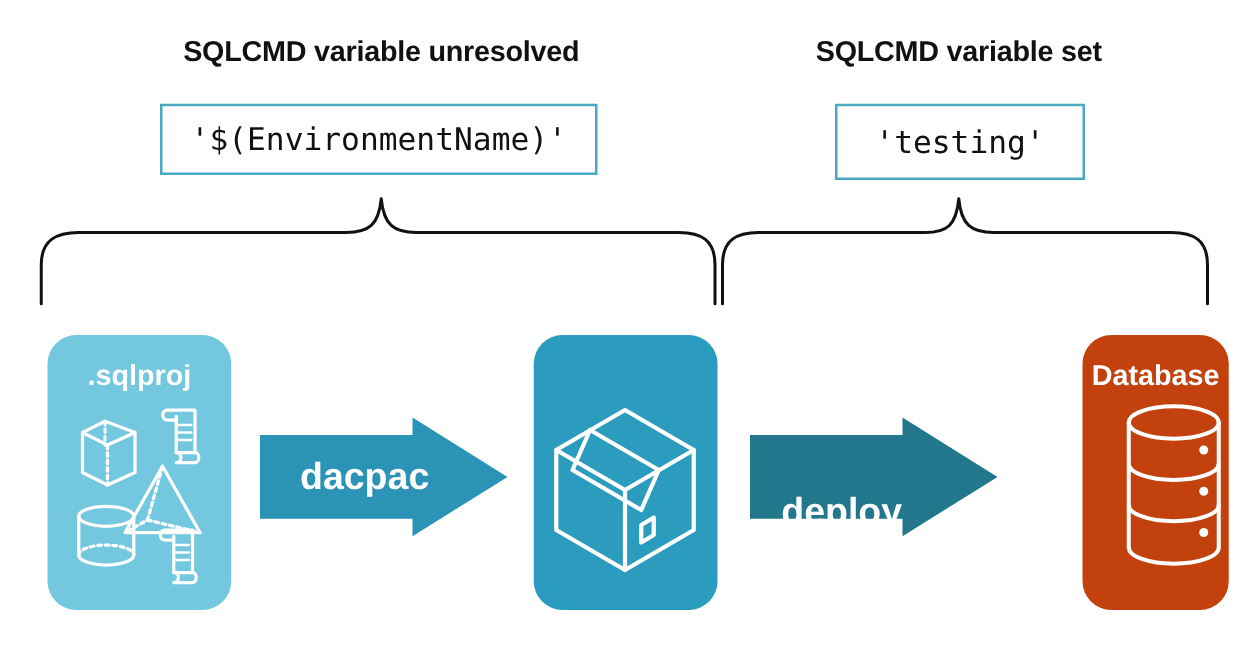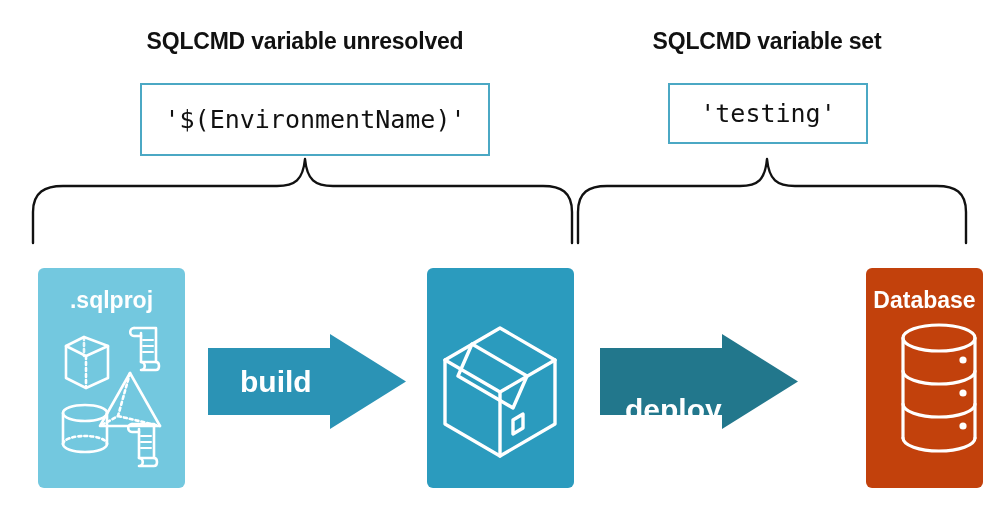--- a/index.html
+++ b/index.html
@@ -51,21 +51,21 @@
 
   
   .brace-svg {
     position: absolute;
     overflow: visible;
   }
 
   
   .stage {
     position: absolute;
-    border-radius: 6px;
+    border-radius: 23px;
   }
   .stage-label {
     position: absolute;
     left: 0;
     right: 0;
     text-align: center;
     font-family: "Liberation Sans", sans-serif;
     font-weight: bold;
     font-size: 23px;
     color: #ffffff;
@@ -94,21 +94,21 @@
 </style>
 </head>
 <body>
 
 <div id="canvas">
 
   <div class="section-title" style="left:305px; top:28px;">SQLCMD variable unresolved</div>
 
   <div class="section-title" style="left:767px; top:28px;">SQLCMD variable set</div>
 
-  <div class="code-box" style="left:140px; top:83px; width:350px; height:73px;">
+  <div class="code-box" style="left:128px; top:83px; width:350px; height:57px;">
     <span>'$(EnvironmentName)'</span>
   </div>
 
   <div class="code-box" style="left:668px; top:83px; width:200px; height:61px;">
     <span>'testing'</span>
   </div>
 
   <svg class="brace-svg" style="left:0px; top:0px;" width="1000" height="522" viewBox="0 0 1000 522">
 
     <path d="M 33 243
@@ -172,21 +172,21 @@
           <path d="M 103 120 L 113 120 M 103 126 L 113 126 M 103 132 L 113 132" stroke-width="2"></path>
         </g>
       </g>
     </svg>
   </div>
 
   <div class="arrow" style="left:208px; top:334px;">
     <svg width="198" height="95" viewBox="0 0 198 95">
       <path d="M 0 14 L 122 14 L 122 0 L 198 47.5 L 122 95 L 122 81 L 0 81 Z" fill="#2B93B5"></path>
     </svg>
-    <div class="arrow-label" style="left:32px; top:28px; height:40px;">build</div>
+    <div class="arrow-label" style="left:32px; top:28px; height:40px;">dacpac</div>
   </div>
 
   <div class="stage" style="left:427px; top:268px; width:147px; height:220px; background:#2B9BBE;">
     <svg class="stage-art" style="top:48px;" width="147" height="160" viewBox="0 0 147 160">
       <g fill="none" stroke="#ffffff" stroke-width="3.4" stroke-linejoin="round" stroke-linecap="round">
 
         <path d="M 73 12 L 128 44 L 128 108 L 73 140 L 18 108 L 18 44 Z"></path>
         <path d="M 18 44 L 73 76 L 128 44"></path>
         <path d="M 73 76 L 73 140"></path>
 

